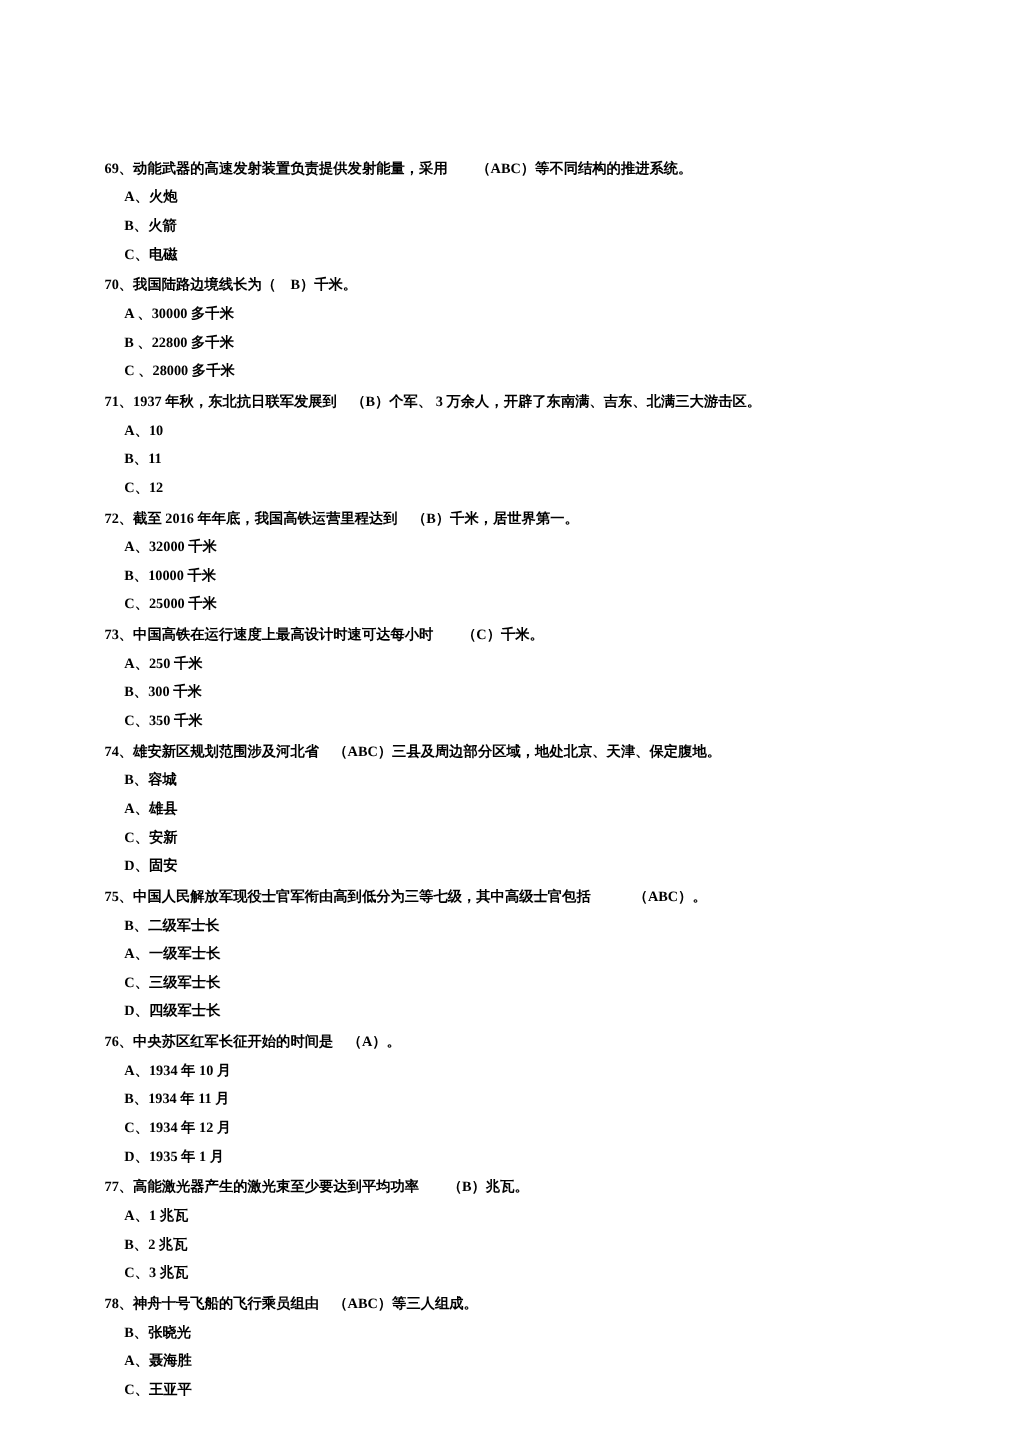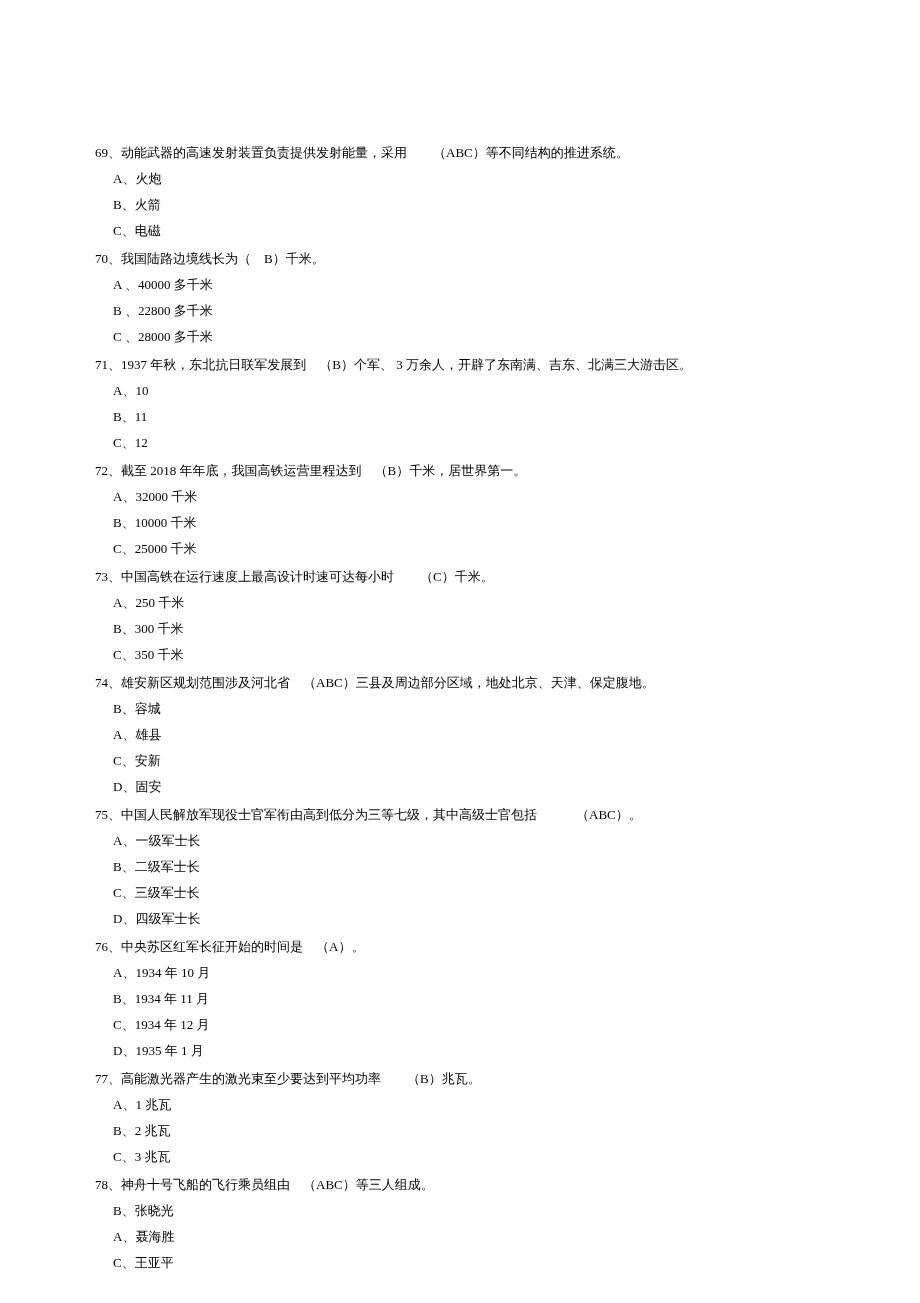--- a/index.html
+++ b/index.html
@@ -11,20 +11,21 @@
       font-family: "SimSun", "宋体", serif;
       font-size: 13px;
       line-height: 2.0;
       color: #000;
       background: #fff;
       padding: 140px 95px 60px 95px;
       width: 920px;
     }
     .question {
       margin-bottom: 2px;
+      font-weight: bold;
     }
     .q-text {
       display: block;
     }
     .option {
       padding-left: 18px;
       display: block;
     }
   </style>
 </head>
@@ -32,53 +33,53 @@
 
 <div id="content">
     <div class="question">
       <span class="q-text">69、动能武器的高速发射装置负责提供发射能量，采用　　（ABC）等不同结构的推进系统。</span>
       <span class="option">A、火炮</span>
       <span class="option">B、火箭</span>
       <span class="option">C、电磁</span>
     </div>
     <div class="question">
       <span class="q-text">70、我国陆路边境线长为（　B）千米。</span>
-      <span class="option">A 、40000 多千米</span>
+      <span class="option">A 、30000 多千米</span>
       <span class="option">B 、22800 多千米</span>
       <span class="option">C 、28000 多千米</span>
     </div>
     <div class="question">
       <span class="q-text">71、1937 年秋，东北抗日联军发展到　（B）个军、 3 万余人，开辟了东南满、吉东、北满三大游击区。</span>
       <span class="option">A、10</span>
       <span class="option">B、11</span>
       <span class="option">C、12</span>
     </div>
     <div class="question">
-      <span class="q-text">72、截至 2018 年年底，我国高铁运营里程达到　（B）千米，居世界第一。</span>
+      <span class="q-text">72、截至 2016 年年底，我国高铁运营里程达到　（B）千米，居世界第一。</span>
       <span class="option">A、32000 千米</span>
       <span class="option">B、10000 千米</span>
       <span class="option">C、25000 千米</span>
     </div>
     <div class="question">
       <span class="q-text">73、中国高铁在运行速度上最高设计时速可达每小时　　（C）千米。</span>
       <span class="option">A、250 千米</span>
       <span class="option">B、300 千米</span>
       <span class="option">C、350 千米</span>
     </div>
     <div class="question">
       <span class="q-text">74、雄安新区规划范围涉及河北省　（ABC）三县及周边部分区域，地处北京、天津、保定腹地。</span>
       <span class="option">B、容城</span>
       <span class="option">A、雄县</span>
       <span class="option">C、安新</span>
       <span class="option">D、固安</span>
     </div>
     <div class="question">
       <span class="q-text">75、中国人民解放军现役士官军衔由高到低分为三等七级，其中高级士官包括　　　（ABC）。</span>
+      <span class="option">B、二级军士长</span>
       <span class="option">A、一级军士长</span>
-      <span class="option">B、二级军士长</span>
       <span class="option">C、三级军士长</span>
       <span class="option">D、四级军士长</span>
     </div>
     <div class="question">
       <span class="q-text">76、中央苏区红军长征开始的时间是　（A）。</span>
       <span class="option">A、1934 年 10 月</span>
       <span class="option">B、1934 年 11 月</span>
       <span class="option">C、1934 年 12 月</span>
       <span class="option">D、1935 年 1 月</span>
     </div>

